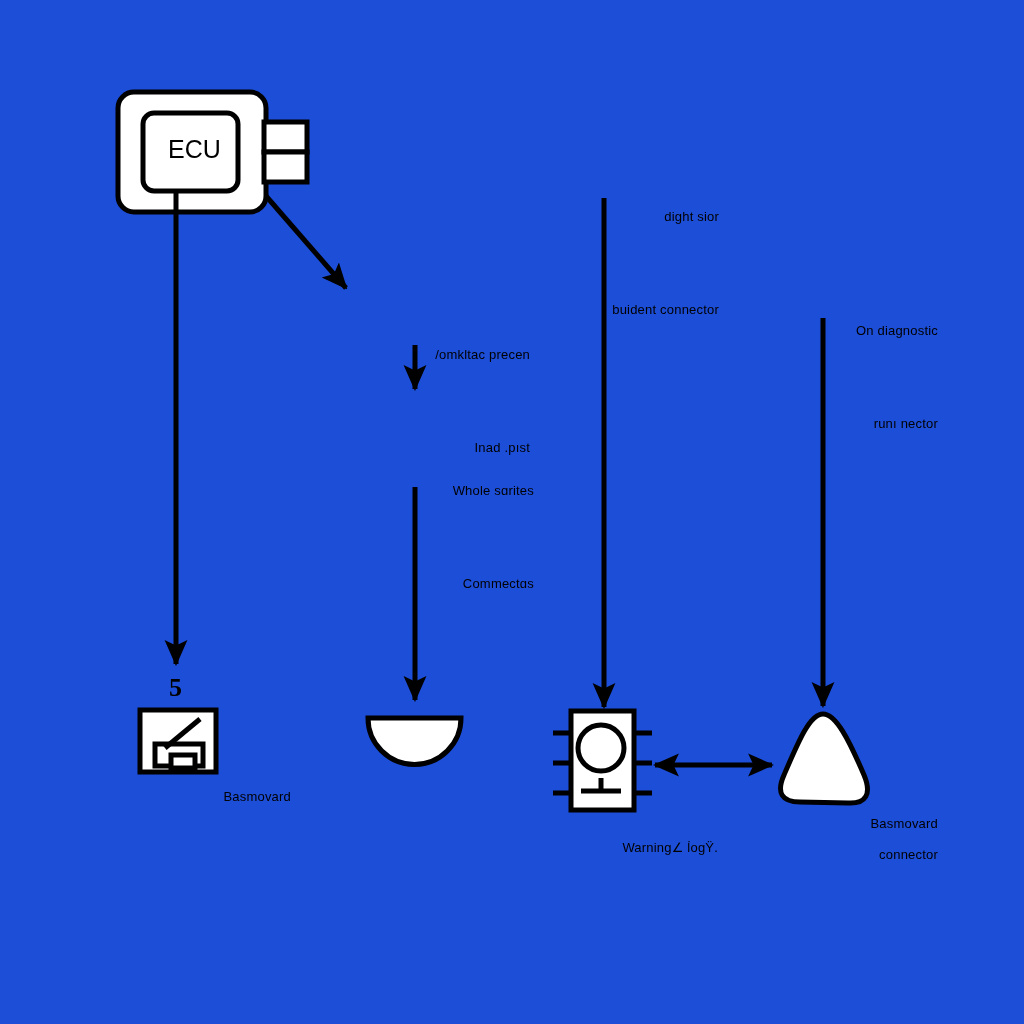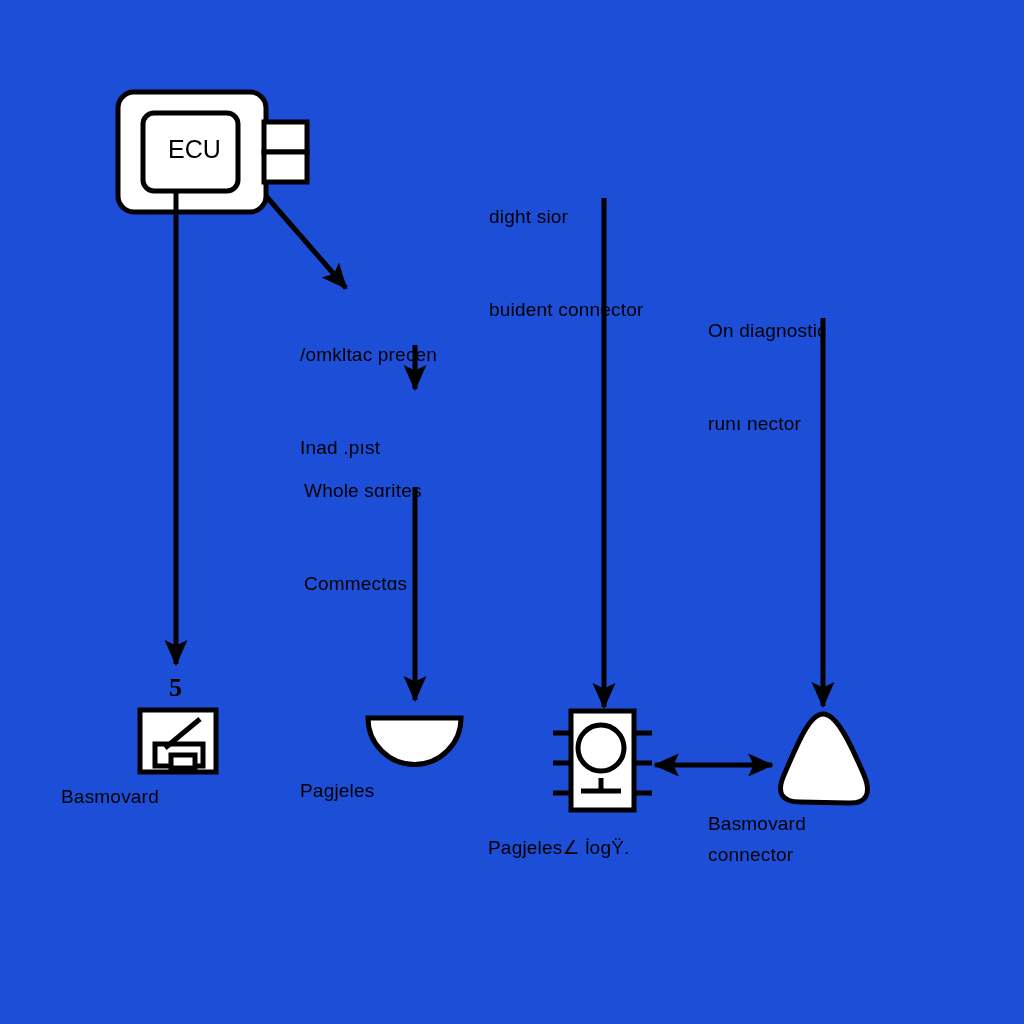--- a/index.html
+++ b/index.html
@@ -19,24 +19,24 @@
   }
   #diagram-svg {
     position: absolute;
     left: 0;
     top: 0;
     width: 1024px;
     height: 1024px;
   }
   .label {
     position: absolute;
-    text-align: left;
+    text-align: right;
     color: #000000;
     font-family: "Liberation Sans", sans-serif;
-    font-size: 19px;
+    font-size: 13px;
     line-height: 30px;
     white-space: pre;
     letter-spacing: 0.2px;
   }
   .label-2line {
     line-height: 31px;
   }
   .glyph-mark {
     position: absolute;
     color: #000000;
@@ -144,20 +144,19 @@
 
   <div class="label label-2line" style="left:708px; top:253px; width:230px;">
     <div>On diagnostic</div>
     <div>runı nector</div>
   </div>
 
   <div class="glyph-mark" style="left:169px; top:675px;">5</div>
 
   <div class="label" style="left:61px; top:782px; width:230px;">Basmovard</div>
 
-  <div class="label" style="left:300px; top:776px; width:230px;">Pagjeles</div>
 
-  <div class="label" style="left:488px; top:833px; width:230px;">Pagjeles∠ l̇ogΫ.</div>
+  <div class="label" style="left:488px; top:833px; width:230px;">Warning∠ l̇ogΫ.</div>
 
   <div class="label label-2line" style="left: 708px; top: 808px; width: 230px; white-space: pre-line;" style2="">Basmovard
 connector</div>
 
 </div>
 
 </body></html>

